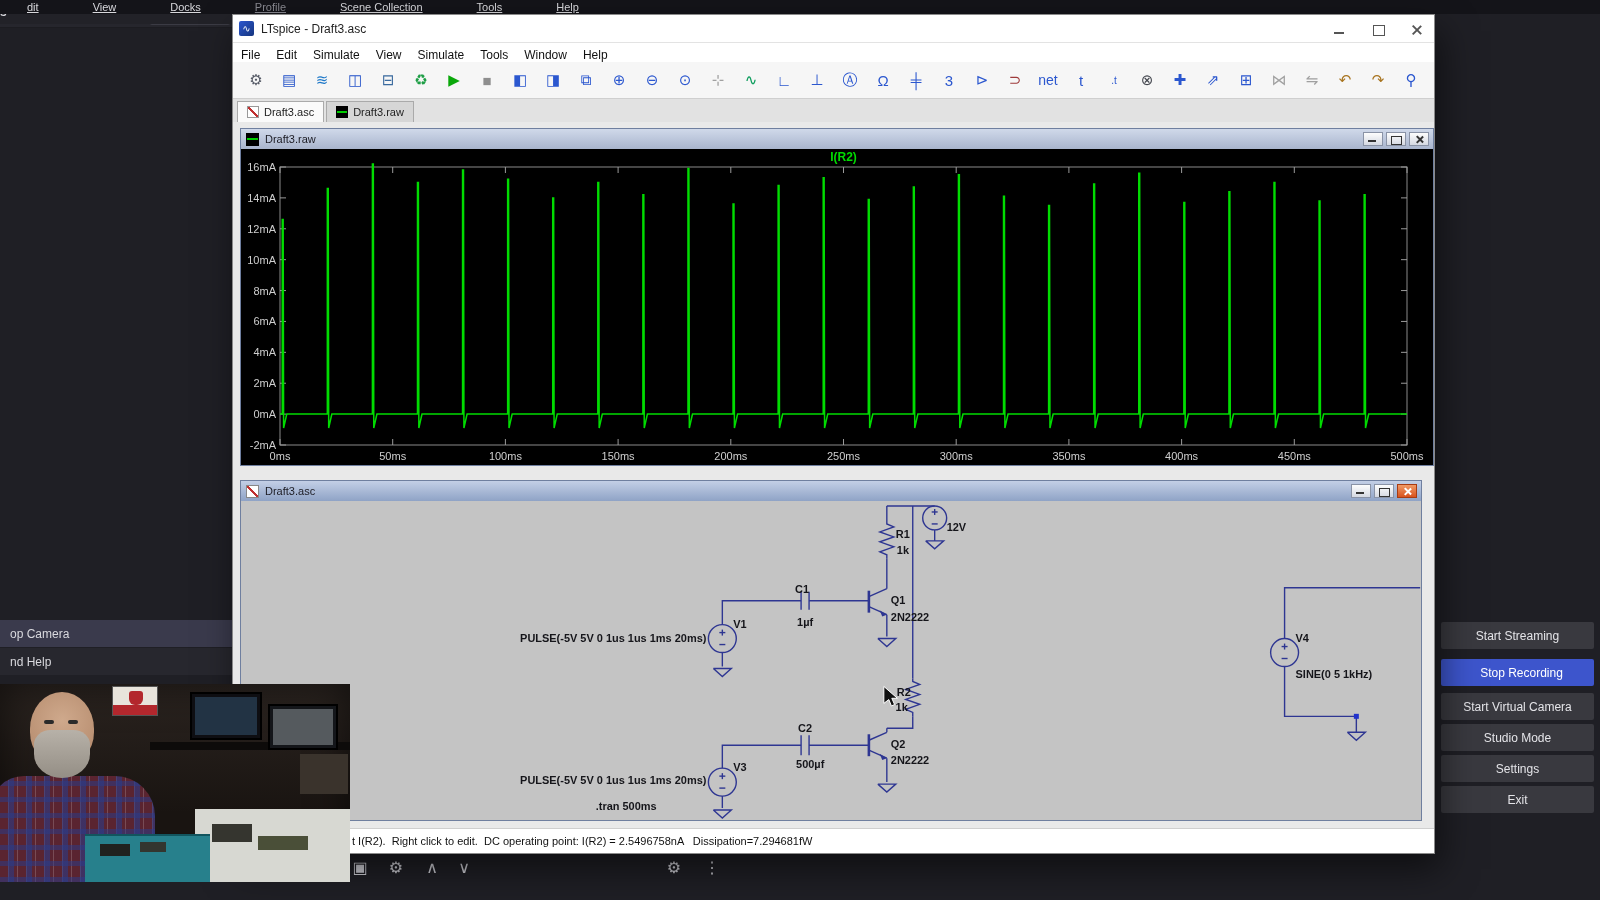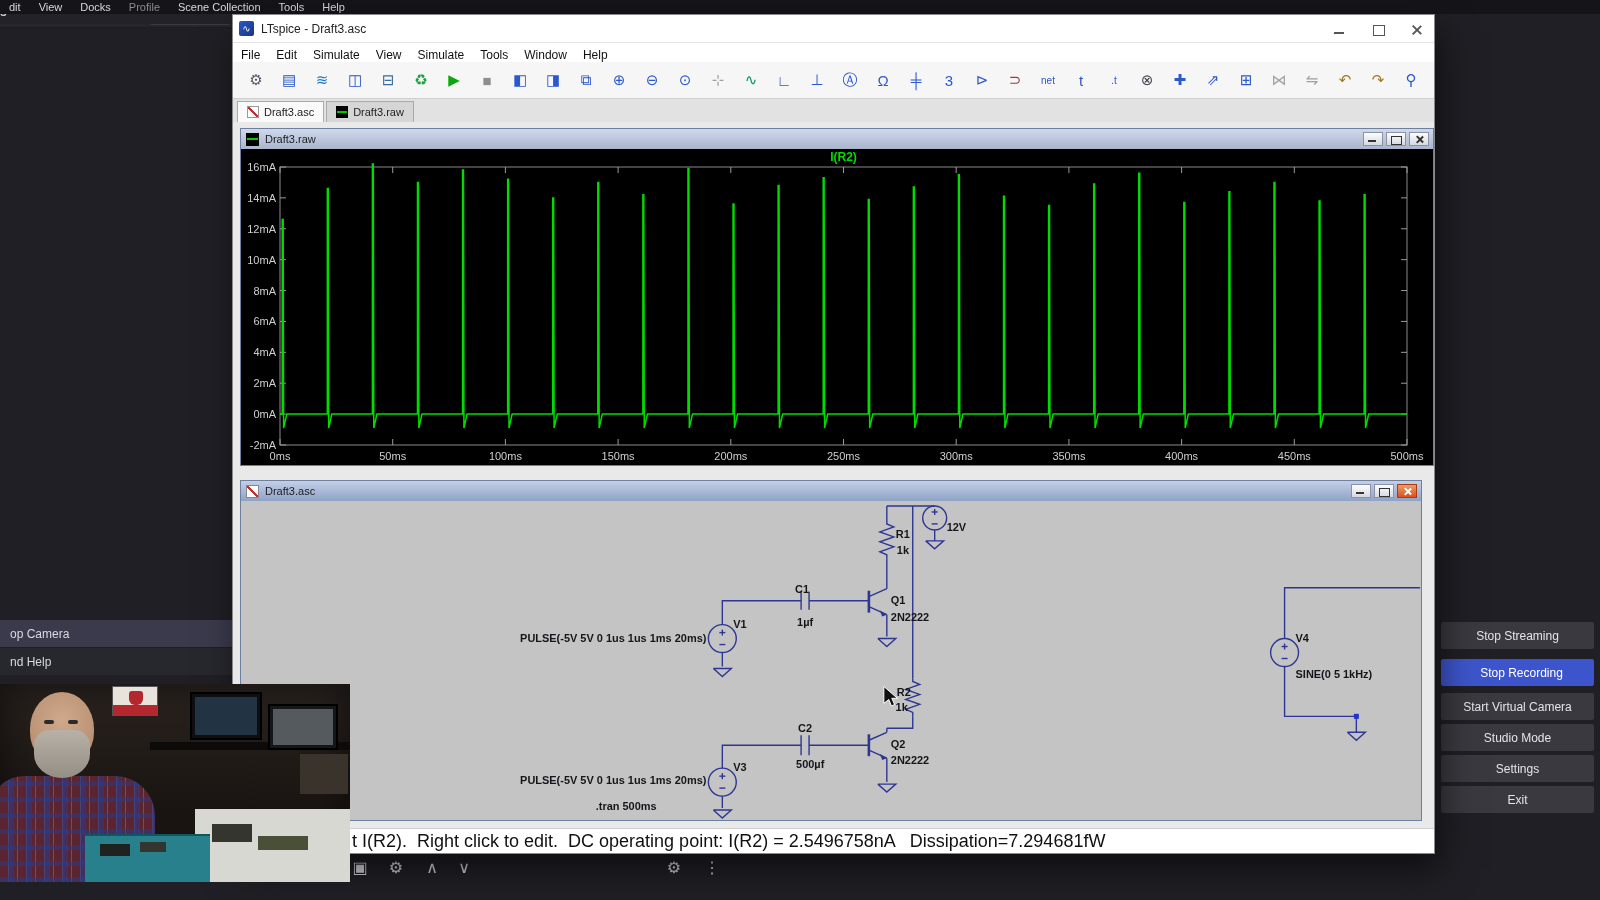--- a/index.html
+++ b/index.html
@@ -3,21 +3,21 @@
 <meta charset="utf-8">
 <style>
   html,body{margin:0;padding:0;background:#101014;}
   *{box-sizing:border-box;}
   #screen{position:relative;width:1600px;height:900px;overflow:hidden;
     background:#1f1f25;font-family:"Liberation Sans",sans-serif;}
 
   
   .obs-menubar{position:absolute;left:0;top:0;width:1600px;height:14px;background:#141419;
     display:flex;align-items:center;color:#d8d8dc;font-size:11px;z-index:5;}
-  .obs-menu-item{padding:0 9px;cursor:default;}
+  .obs-menu-item{padding:0 27px;cursor:default;text-decoration:underline;}
   .obs-menu-item.dim{color:#8a8a92;}
 
   .obs-row{position:absolute;background:#2b2b32;color:#d9d9de;font-size:12px;
     display:flex;align-items:center;z-index:4;}
   .props-row{left:0;top:550;width:233px;height:28px;background:#26262d;border-bottom:1px solid #1c1c21;}
   .props-btn{position:absolute;right:3px;top:3px;height:22px;padding:0 8px;background:#3b3b44;
     border-radius:2px;display:flex;align-items:center;gap:4px;font-size:11px;color:#e2e2e6;}
   .src-header{left:0;top:588;width:233px;height:24px;background:#222228;font-weight:bold;}
   .src-item{left:0;width:233px;height:27px;padding-left:10px;}
   .src-item.sel{background:#3a3a4c;}
@@ -89,21 +89,21 @@
 
   
   #schem-win{position:absolute;left:7px;top:358px;width:1182px;height:341px;border:1px solid #6f7f9f;background:#c4c4c4;}
   #schem-svg text{font-family:"Liberation Sans",sans-serif;font-size:11px;font-weight:600;fill:#15151a;}
   #schem-svg .wire{stroke:#2e3692;stroke-width:1.4;fill:none;}
   #schem-svg .thick{stroke:#2e3692;stroke-width:2.6;fill:none;}
   #schem-svg .afill{fill:#2e3692;stroke:none;}
   #schem-svg .aend{text-anchor:end;}
 
   .lt-status{position:absolute;left:0;top:813px;width:100%;height:25px;background:#fff;
-    border-top:1px solid #cfcfcf;font-size:18px;color:#111;display:flex;align-items:center;
+    border-top:1px solid #cfcfcf;font-size:11px;color:#111;display:flex;align-items:center;
     padding-left:119px;white-space:pre;}
 
   
   #wave-svg text{font-family:"Liberation Sans",sans-serif;}
 
   
   #webcam{position:absolute;left:0;top:684px;width:350px;height:198px;overflow:hidden;z-index:60;
     background:linear-gradient(180deg,#2b2420,#191411 65%);box-shadow:inset 0 0 40px rgba(0,0,0,.6);}
   .wc{position:absolute;}
 </style>
@@ -131,21 +131,21 @@
   </div>
   <div class="obs-row src-header">
     <span>s</span>
   </div>
   <div id="src-list">
       <div class="obs-row src-item sel" style="top: 620px;">op Camera</div>
       <div class="obs-row src-item alt" style="top: 648px;">nd Help</div>
     </div>
 
   <div id="obs-controls">
-      <div class="ctl-btn" style="top: 622px;">Stop Streaming</div>
+      <div class="ctl-btn" style="top: 622px;">Start Streaming</div>
       <div class="ctl-btn active" style="top: 659px; background: rgb(61, 85, 204); padding-left: 8px;">Stop Recording</div>
       <div class="ctl-btn" style="top: 693px;">Start Virtual Camera</div>
       <div class="ctl-btn" style="top: 724px;">Studio Mode</div>
       <div class="ctl-btn" style="top: 755px;">Settings</div>
       <div class="ctl-btn" style="top: 786px; text-align: right;">Exit</div>
     </div>
 
   <div id="obs-bottom">
       <span class="bot-icon" style="left: 348px;">▣</span>
       <span class="bot-icon" style="left: 384px;">⚙</span>
@@ -193,21 +193,21 @@
         <span class="tbi" style="color: rgb(160, 160, 160);">⊹</span>
         <span class="tbi" style="color: rgb(15, 158, 95);">∿</span>
         <span class="tbi" style="color: rgb(43, 87, 207);">∟</span>
         <span class="tbi" style="color: rgb(43, 87, 207);">⊥</span>
         <span class="tbi" style="color: rgb(43, 87, 207);">Ⓐ</span>
         <span class="tbi" style="color: rgb(43, 87, 207);">Ω</span>
         <span class="tbi" style="color: rgb(43, 87, 207);">╪</span>
         <span class="tbi" style="color: rgb(43, 87, 207);">3</span>
         <span class="tbi" style="color: rgb(43, 87, 207);">⊳</span>
         <span class="tbi" style="color: rgb(158, 58, 58);">⊃</span>
-        <span class="tbi" style="color: rgb(43, 87, 207); font-size: 10px;">net</span>
+        <span class="tbi" style="color: rgb(43, 87, 207); font-size: 14px;">net</span>
         <span class="tbi" style="color: rgb(43, 87, 207);">t</span>
         <span class="tbi" style="color: rgb(43, 87, 207); font-size: 10px;">.t</span>
         <span class="tbi" style="color: rgb(68, 71, 79);">⊗</span>
         <span class="tbi" style="color: rgb(43, 87, 207);">✚</span>
         <span class="tbi" style="color: rgb(43, 87, 207);">⇗</span>
         <span class="tbi" style="color: rgb(43, 87, 207);">⊞</span>
         <span class="tbi" style="color: rgb(160, 160, 160);">⋈</span>
         <span class="tbi" style="color: rgb(160, 160, 160);">⇋</span>
         <span class="tbi" style="color: rgb(168, 116, 31);">↶</span>
         <span class="tbi" style="color: rgb(168, 116, 31);">↷</span>

